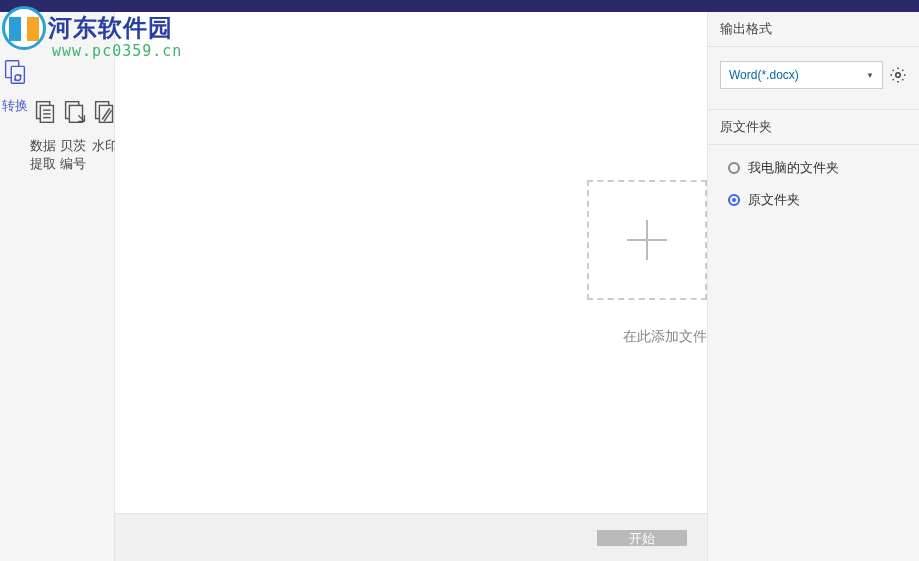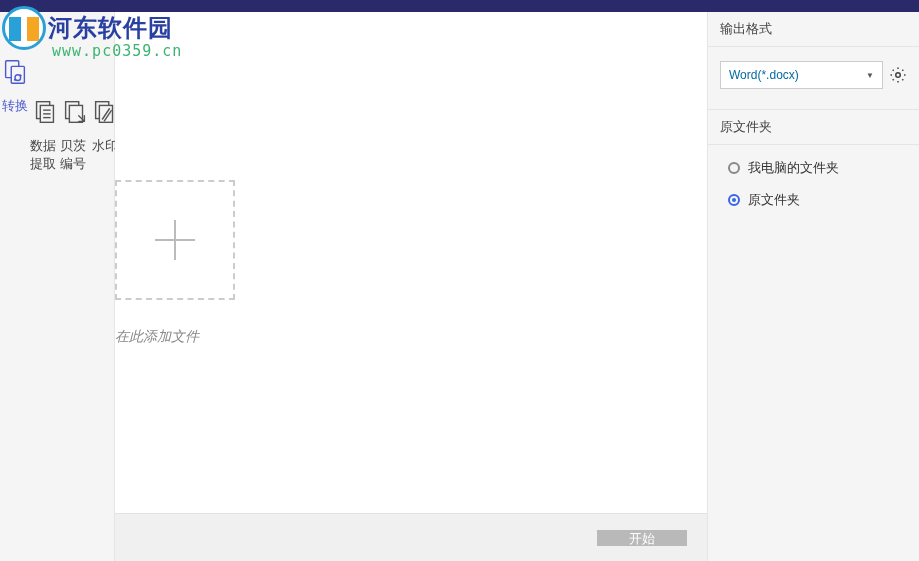--- a/index.html
+++ b/index.html
@@ -14,21 +14,21 @@
     .sidebar-item.active .sidebar-icon path,
     .sidebar-item.active .sidebar-icon rect,
     .sidebar-item.active .sidebar-icon polyline,
     .sidebar-item.active .sidebar-icon circle { stroke: #4a5acf; }
     .sidebar-item.active .sidebar-label { color: #4a5acf; }
     .sidebar-icon { width: 30px; height: 30px; margin-bottom: 10px; }
     .sidebar-icon svg { width: 100%; height: 100%; }
     .sidebar-label { font-size: 13px; color: #444; }
     
     .center-area { flex: 1; background: #fff; position: relative; display: flex; flex-direction: column; }
-    .drop-zone-wrap { flex: 1; display: flex; flex-direction: column; align-items: flex-start; justify-content: center; font-style: italic; }
+    .drop-zone-wrap { flex: 1; display: flex; flex-direction: column; align-items: flex-end; justify-content: center; }
     .drop-box { width: 120px; height: 120px; border: 2px dashed #ccc; display: flex; align-items: center; justify-content: center; margin-bottom: 28px; }
     .plus { position: relative; width: 40px; height: 40px; }
     .plus::before { content: ""; position: absolute; left: 50%; top: 0; width: 2px; height: 40px; background: #bbb; transform: translateX(-50%); }
     .plus::after { content: ""; position: absolute; top: 50%; left: 0; height: 2px; width: 40px; background: #bbb; transform: translateY(-50%); }
     .drop-text { font-size: 14px; color: #888; }
     .bottom-bar { height: 48px; background: #f0f0f0; border-top: 1px solid #e3e3e3; display: flex; justify-content: flex-end; align-items: center; padding-right: 20px; }
     .start-button { width: 90px; height: 16px; background: #b9b9b9; color: #fff; font-size: 13px; border: none; cursor: pointer; }
     
     .right-panel { width: 212px; background: #f5f5f5; border-left: 1px solid #e5e5e5; display: flex; flex-direction: column; }
     .panel-section-header { padding: 8px 12px; font-size: 13px; color: #444; border-bottom: 1px solid #e5e5e5; background: #f5f5f5; }

